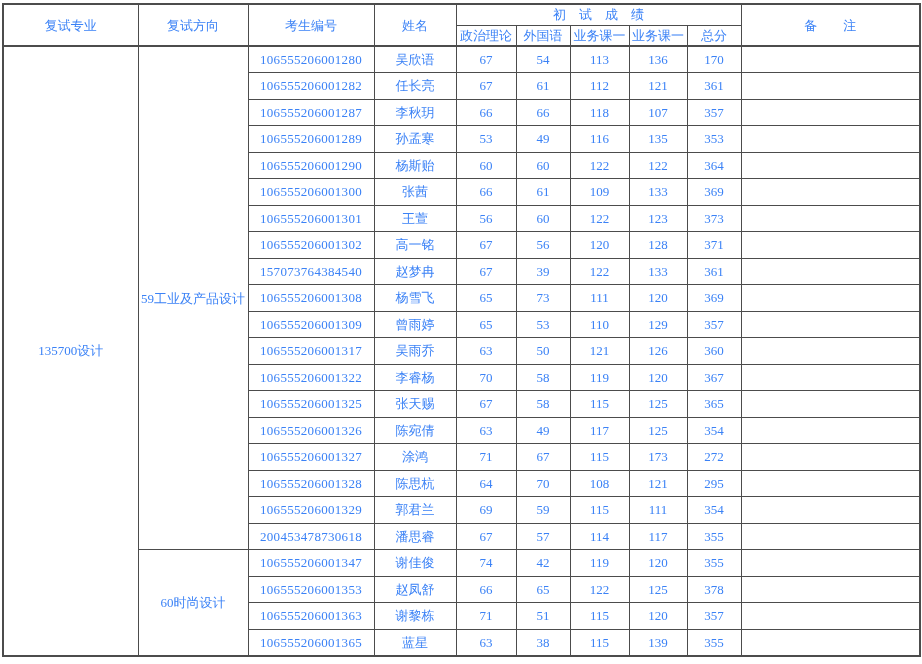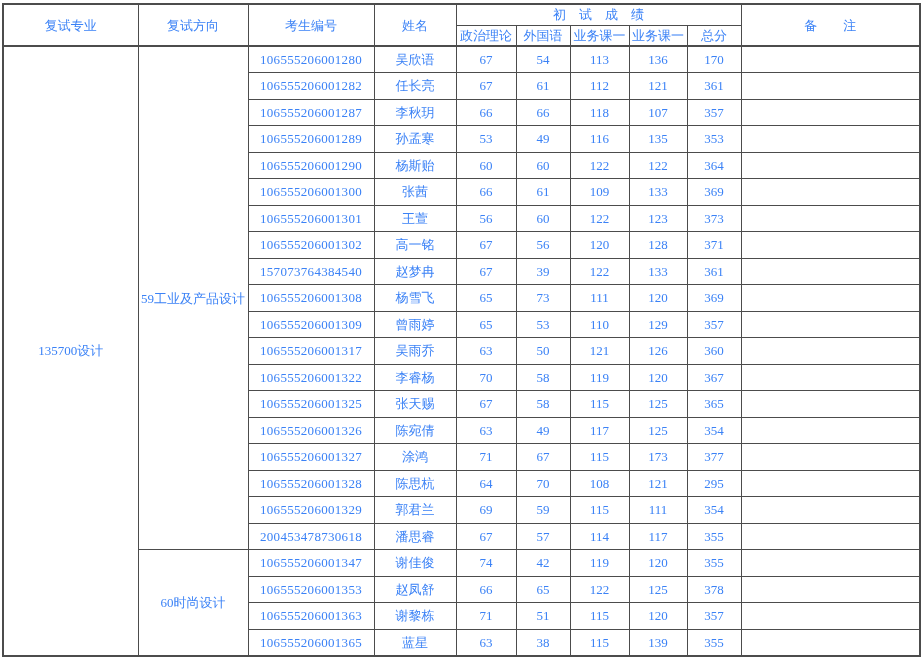--- a/index.html
+++ b/index.html
@@ -231,21 +231,21 @@
           <td class="center">354</td>
           <td class="remark-cell"></td>
         </tr>
         <tr>
           <td class="id-cell">106555206001327</td>
           <td class="name-cell">涂鸿</td>
           <td class="center">71</td>
           <td class="center">67</td>
           <td class="center">115</td>
           <td class="center">173</td>
-          <td class="center">377</td>
+          <td class="center">272</td>
           <td class="remark-cell"></td>
         </tr>
         <tr>
           <td class="id-cell">106555206001328</td>
           <td class="name-cell">陈思杭</td>
           <td class="center">64</td>
           <td class="center">70</td>
           <td class="center">108</td>
           <td class="center">121</td>
           <td class="center">295</td>

